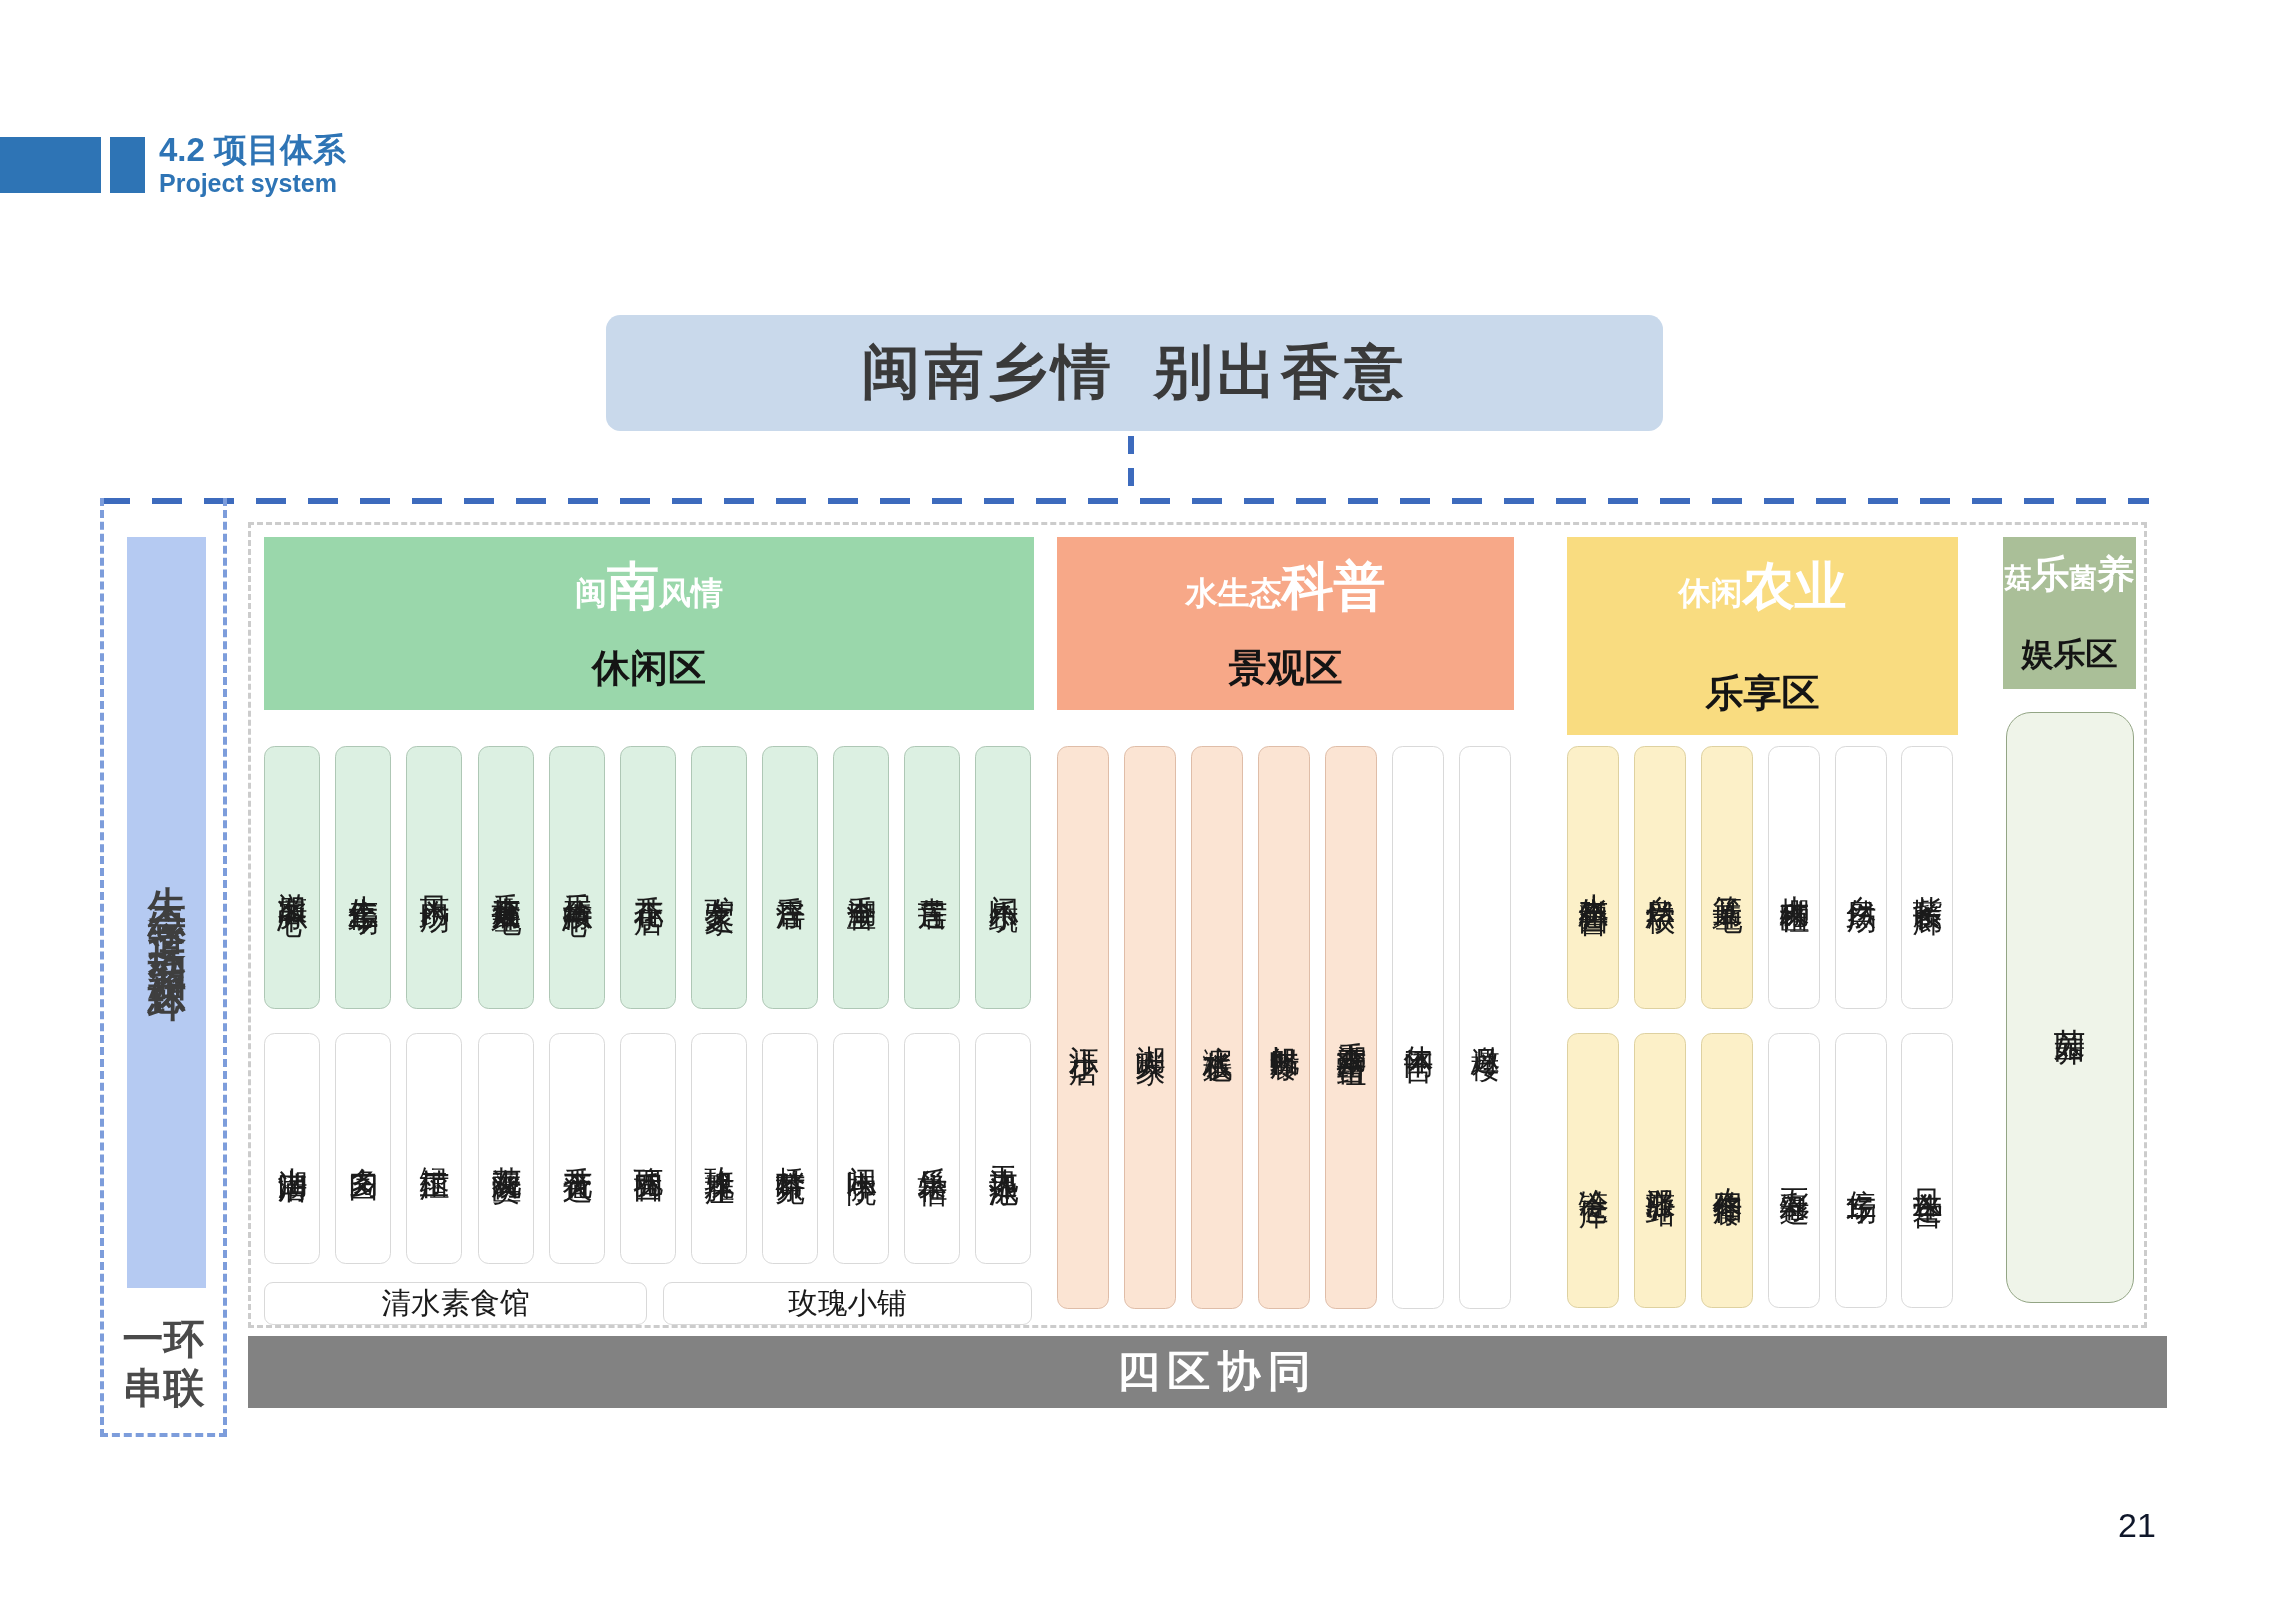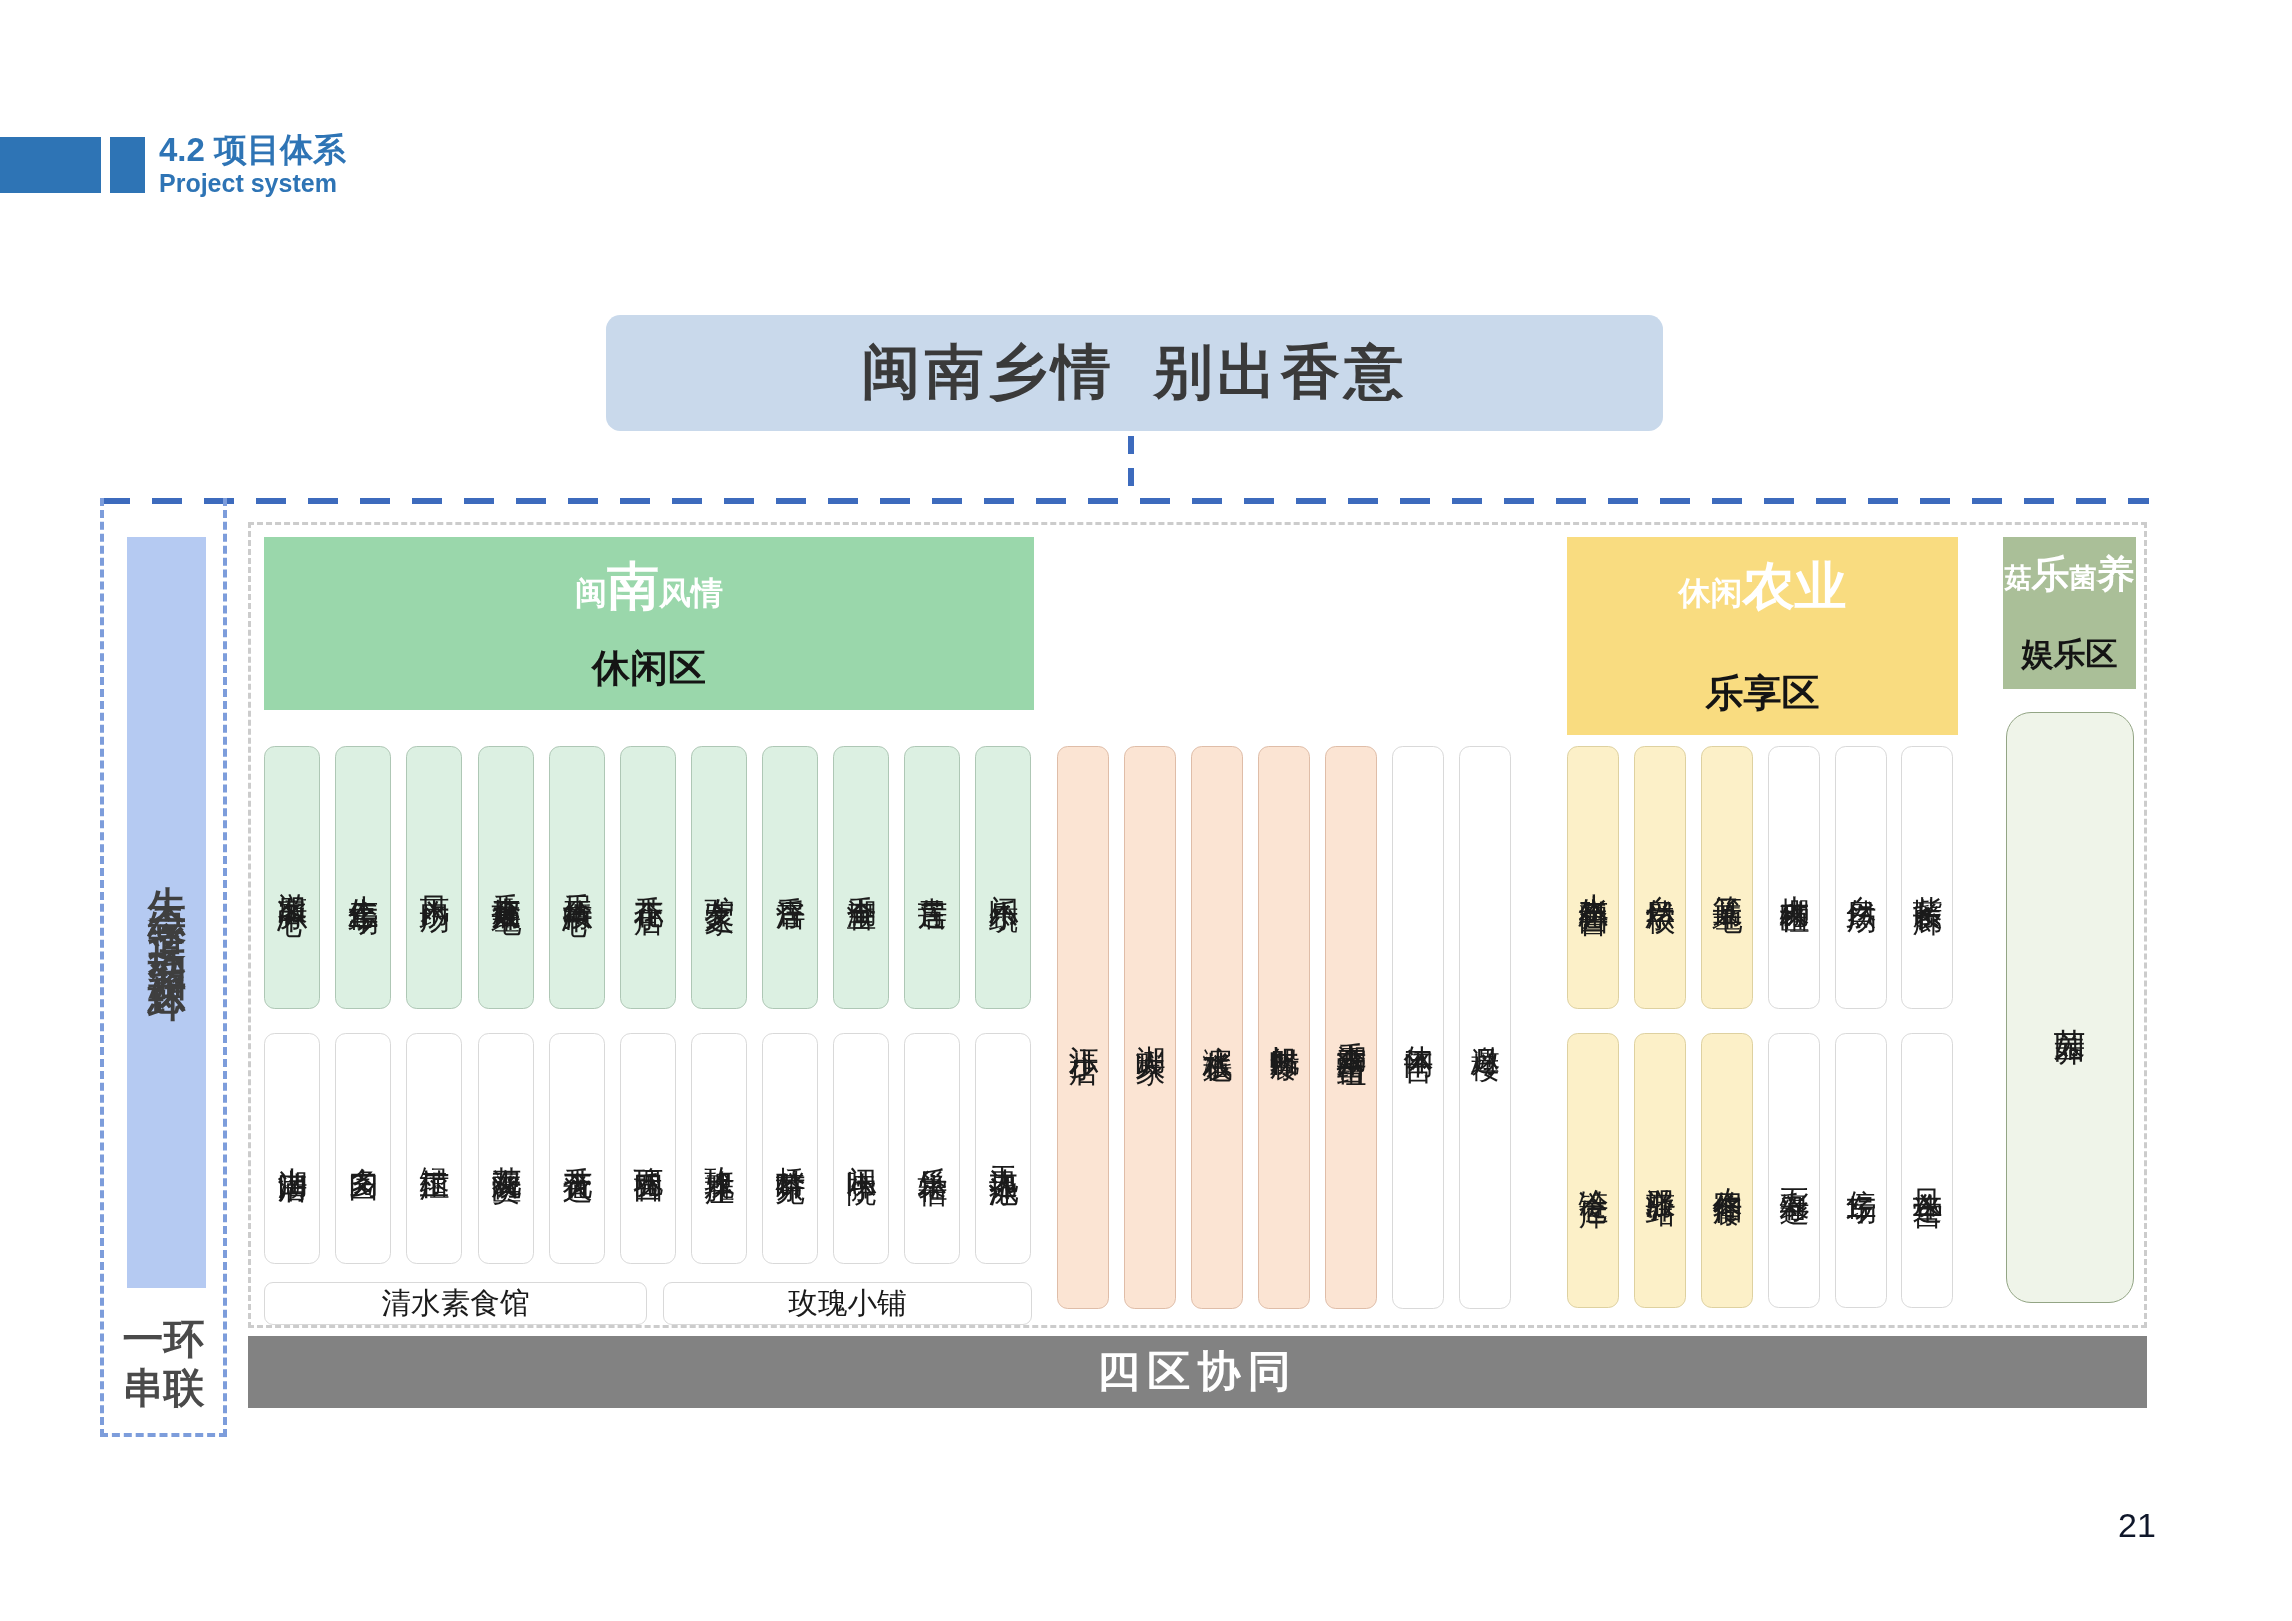--- a/index.html
+++ b/index.html
@@ -50,21 +50,21 @@
   }
   
   .main-box{
     position:absolute;left:248px;top:522px;width:1899px;height:806px;
     border:3.6px dashed #cccccc;box-sizing:border-box;background:#ffffff;
   }
   
   .footer-bar{
     position:absolute;left:248px;top:1336px;width:1899px;height:72px;background:#828282;
     display:flex;align-items:center;justify-content:center;
-    font-size:43px;font-weight:bold;color:#ffffff;letter-spacing:7.2px;
+    font-size:43px;font-weight:bold;color:#ffffff;letter-spacing:7.2px;padding-left:20px;
   }
   .page-number{position:absolute;left:2074px;top:1506px;font-size:34px;color:#0f172a;margin-left:44px;}
   
   .vtext{writing-mode:vertical-rl;text-orientation:upright;}
   .sec-header{
     position:absolute;display:flex;flex-direction:column;align-items:center;
     justify-content:space-between;box-sizing:border-box;padding:23px 3.6px 16px 3.6px;
   }
   .sec-title{color:#ffffff;font-weight:bold;line-height:1;display:flex;align-items:baseline;}
   .sec-zone{color:#141414;font-weight:bold;}
@@ -182,20 +182,27 @@
     </div>
     <div class="cell" style="left: 975px; top: 1033px; width: 56px; height: 231px; background: rgb(255, 255, 255); border: 1.8px solid rgb(217, 217, 217);">
       <span class="vtext" style="font-size: 30px;">无边界泳池</span>
     </div>
     <div class="hbox" style="left: 264px; top: 1282px; width: 383px; height: 43px;">
       <span>清水素食馆</span>
     </div>
     <div class="hbox" style="left: 663px; top: 1282px; width: 369px; height: 43px;">
       <span>玫瑰小铺</span>
     </div>
+    <div class="sec-header" style="left: 1057px; top: 537px; width: 457px; height: 173px; background: rgb(247, 168, 136);">
+      <div class="sec-title">
+        <span style="font-size: 32px;">水生态</span>
+        <span style="font-size: 52px;">科普</span>
+      </div>
+      <div class="sec-zone" style="font-size: 38px;">景观区</div>
+    </div>
     <div class="cell" style="left: 1057px; top: 746px; width: 52px; height: 563px; background: rgb(251, 228, 211); border: 1.8px solid rgb(223, 189, 168);">
       <span class="vtext" style="font-size: 30px;">汀步小店</span>
     </div>
     <div class="cell" style="left: 1124px; top: 746px; width: 52px; height: 563px; background: rgb(251, 228, 211); border: 1.8px solid rgb(223, 189, 168);">
       <span class="vtext" style="font-size: 30px;">湖畔人家</span>
     </div>
     <div class="cell" style="left: 1191px; top: 746px; width: 52px; height: 563px; background: rgb(251, 228, 211); border: 1.8px solid rgb(223, 189, 168);">
       <span class="vtext" style="font-size: 30px;">滨水栈道</span>
     </div>
     <div class="cell" style="left: 1258px; top: 746px; width: 52px; height: 563px; background: rgb(251, 228, 211); border: 1.8px solid rgb(223, 189, 168);">

